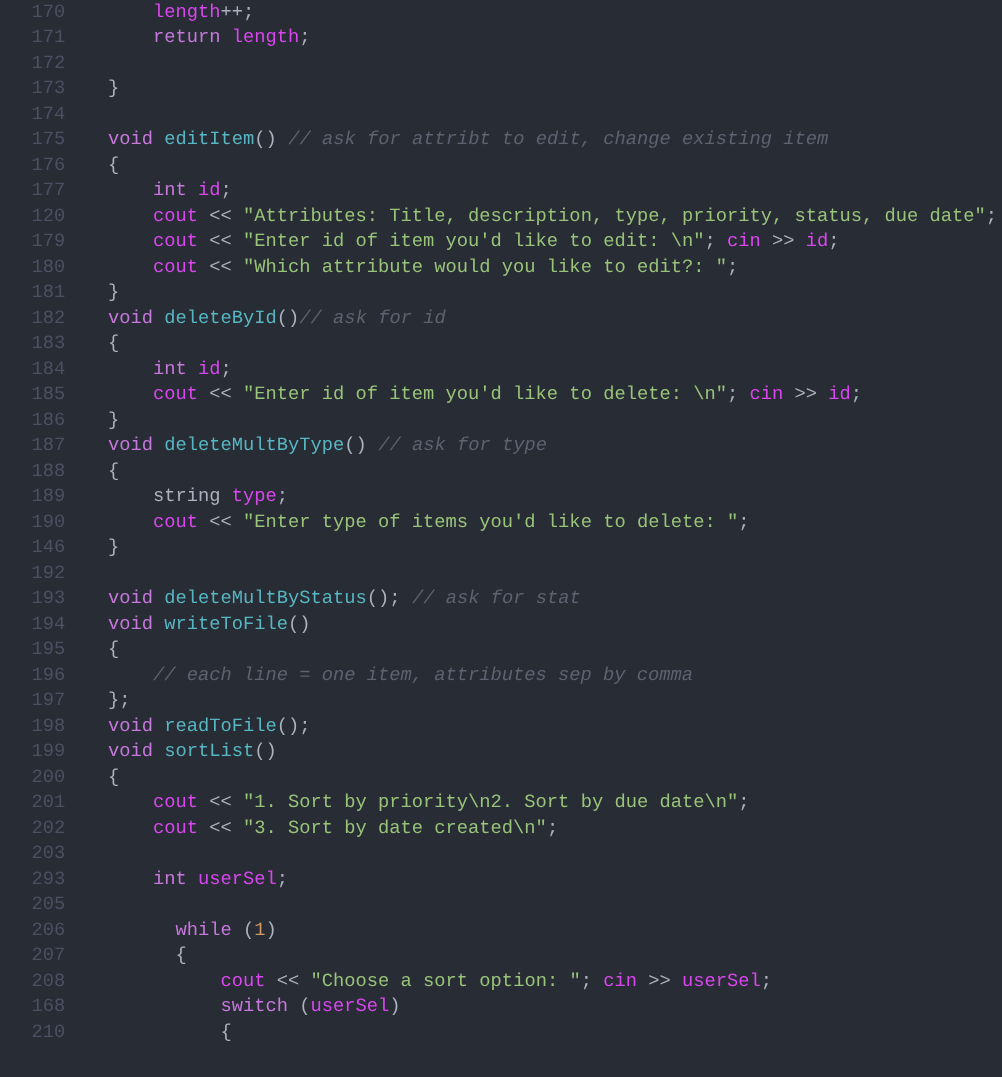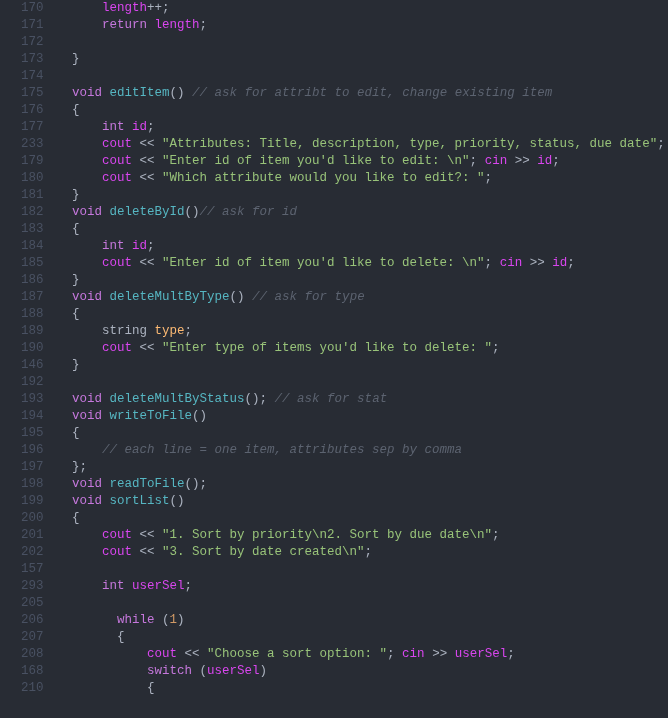--- a/index.html
+++ b/index.html
@@ -34,40 +34,40 @@
     }
     .gutter .line {
       height: 17px;
       margin-left: 21px;
     }
     
     .kw  { color: #c678dd; }    
     .fn  { color: #56b6c2; text-align: center; }    
     .op  { color: #abb2bf; }    
     .id  { color: #d946ef; }    
-    .ty  { color: #fdba74; }    
+    .ty  { color: #d946ef; }    
     .str { color: #98c379; }    
     .cmt { color: #5c6370; font-style: italic; } 
     .num { color: #d19a66; }    
     .wht { color: #abb2bf; }
   </style>
 </head>
 <body>
 
 <div class="editor">
   <div class="gutter" id="gutter">
       <div class="line">170</div>
       <div class="line">171</div>
       <div class="line">172</div>
       <div class="line">173</div>
       <div class="line">174</div>
       <div class="line">175</div>
       <div class="line">176</div>
       <div class="line">177</div>
-      <div class="line">233</div>
+      <div class="line">120</div>
       <div class="line">179</div>
       <div class="line">180</div>
       <div class="line">181</div>
       <div class="line">182</div>
       <div class="line">183</div>
       <div class="line">184</div>
       <div class="line">185</div>
       <div class="line">186</div>
       <div class="line">187</div>
       <div class="line">188</div>
@@ -78,21 +78,21 @@
       <div class="line">193</div>
       <div class="line">194</div>
       <div class="line">195</div>
       <div class="line">196</div>
       <div class="line">197</div>
       <div class="line">198</div>
       <div class="line">199</div>
       <div class="line">200</div>
       <div class="line">201</div>
       <div class="line">202</div>
-      <div class="line">157</div>
+      <div class="line">203</div>
       <div class="line">293</div>
       <div class="line">205</div>
       <div class="line">206</div>
       <div class="line">207</div>
       <div class="line">208</div>
       <div class="line">168</div>
       <div class="line">210</div>
     </div>
   <div class="code" id="code"><div class="line"><span>        </span><span class="id">length</span><span class="op">++;</span></div><div class="line"><span>        </span><span class="kw">return</span><span> </span><span class="id">length</span><span class="op">;</span></div><div class="line"><span></span></div><div class="line"><span class="op">    }</span></div><div class="line"><span></span></div><div class="line"><span>    </span><span class="kw">void</span><span> </span><span class="fn">editItem</span><span class="op">()</span><span> </span><span class="cmt">// ask for attribt to edit, change existing item</span></div><div class="line"><span class="op">    {</span></div><div class="line"><span>        </span><span class="kw">int</span><span> </span><span class="id">id</span><span class="op">;</span></div><div class="line"><span>        </span><span class="id">cout</span><span class="op"> &lt;&lt; </span><span class="str">"Attributes: Title, description, type, priority, status, due date"</span><span class="op">;</span></div><div class="line"><span>        </span><span class="id">cout</span><span class="op"> &lt;&lt; </span><span class="str">"Enter id of item you'd like to edit: \n"</span><span class="op">; </span><span class="id">cin</span><span class="op"> &gt;&gt; </span><span class="id">id</span><span class="op">;</span></div><div class="line"><span>        </span><span class="id">cout</span><span class="op"> &lt;&lt; </span><span class="str">"Which attribute would you like to edit?: "</span><span class="op">;</span></div><div class="line"><span class="op">    }</span></div><div class="line"><span>    </span><span class="kw">void</span><span> </span><span class="fn">deleteById</span><span class="op">()</span><span class="cmt">// ask for id</span></div><div class="line"><span class="op">    {</span></div><div class="line"><span>        </span><span class="kw">int</span><span> </span><span class="id">id</span><span class="op">;</span></div><div class="line"><span>        </span><span class="id">cout</span><span class="op"> &lt;&lt; </span><span class="str">"Enter id of item you'd like to delete: \n"</span><span class="op">; </span><span class="id">cin</span><span class="op"> &gt;&gt; </span><span class="id">id</span><span class="op">;</span></div><div class="line"><span class="op">    }</span></div><div class="line"><span>    </span><span class="kw">void</span><span> </span><span class="fn">deleteMultByType</span><span class="op">()</span><span> </span><span class="cmt">// ask for type</span></div><div class="line"><span class="op">    {</span></div><div class="line"><span>        </span><span class="wht">string </span><span class="ty">type</span><span class="op">;</span></div><div class="line"><span>        </span><span class="id">cout</span><span class="op"> &lt;&lt; </span><span class="str">"Enter type of items you'd like to delete: "</span><span class="op">;</span></div><div class="line"><span class="op">    }</span></div><div class="line"><span></span></div><div class="line"><span>    </span><span class="kw">void</span><span> </span><span class="fn">deleteMultByStatus</span><span class="op">();</span><span> </span><span class="cmt">// ask for stat</span></div><div class="line"><span>    </span><span class="kw">void</span><span> </span><span class="fn">writeToFile</span><span class="op">()</span></div><div class="line"><span class="op">    {</span></div><div class="line"><span>        </span><span class="cmt">// each line = one item, attributes sep by comma</span></div><div class="line"><span class="op">    };</span></div><div class="line"><span>    </span><span class="kw">void</span><span> </span><span class="fn">readToFile</span><span class="op">();</span></div><div class="line"><span>    </span><span class="kw">void</span><span> </span><span class="fn">sortList</span><span class="op">()</span></div><div class="line"><span class="op">    {</span></div><div class="line"><span>        </span><span class="id">cout</span><span class="op"> &lt;&lt; </span><span class="str">"1. Sort by priority\n2. Sort by due date\n"</span><span class="op">;</span></div><div class="line"><span>        </span><span class="id">cout</span><span class="op"> &lt;&lt; </span><span class="str">"3. Sort by date created\n"</span><span class="op">;</span></div><div class="line"><span></span></div><div class="line"><span>        </span><span class="kw">int</span><span> </span><span class="id">userSel</span><span class="op">;</span></div><div class="line"><span></span></div><div class="line"><span>          </span><span class="kw">while</span><span class="op"> (</span><span class="num">1</span><span class="op">)</span></div><div class="line"><span class="op">          {</span></div><div class="line"><span>              </span><span class="id">cout</span><span class="op"> &lt;&lt; </span><span class="str">"Choose a sort option: "</span><span class="op">; </span><span class="id">cin</span><span class="op"> &gt;&gt; </span><span class="id">userSel</span><span class="op">;</span></div><div class="line"><span>              </span><span class="kw">switch</span><span class="op"> (</span><span class="id">userSel</span><span class="op">)</span></div><div class="line"><span class="op">              {</span></div></div>
 </div>

